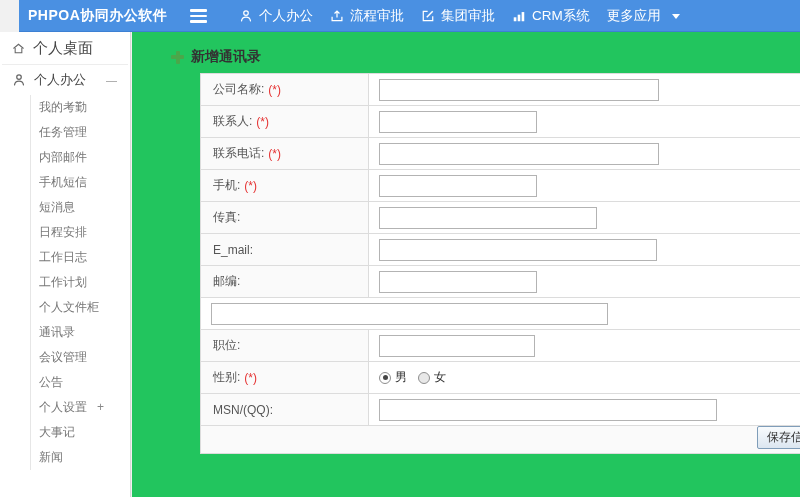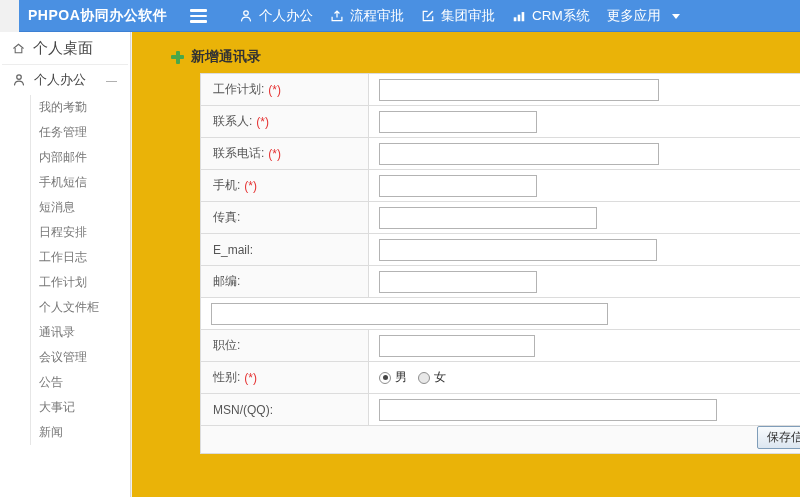--- a/index.html
+++ b/index.html
@@ -52,21 +52,21 @@
   .side-list { list-style: none; margin-left: 30px; border-left: 1px solid #e6e6e6; }
   .side-list li {
     height: 25px; line-height: 25px; padding-left: 8px;
     font-size: 12px; color: #777; white-space: nowrap; cursor: pointer;
   }
   .side-list li .item-toggle { margin-left: 10px; color: #888; font-size: 12px; }
 
   
   .content {
     position: absolute; left: 132px; top: 32px; width: 668px; height: 465px;
-    background: #eab308; overflow: hidden;
+    background: #22c55e; overflow: hidden;
   }
   .page-title {
     position: absolute; left: 39px; top: 16px;
     display: flex; align-items: center; gap: 7px;
     font-size: 14px; font-weight: bold; color: #333;
   }
   .plus-icon { position: relative; width: 13px; height: 13px; display: inline-block; }
   .plus-icon::before { content: ''; position: absolute; left: 0; top: 4.5px; width: 13px; height: 4px; background: #4aa74a; border-radius: 1px; }
   .plus-icon::after  { content: ''; position: absolute; left: 4.5px; top: 0; width: 4px; height: 13px; background: #4aa74a; border-radius: 1px; }
 
@@ -189,34 +189,35 @@
       <li><span>内部邮件</span></li>
       <li><span>手机短信</span></li>
       <li><span>短消息</span></li>
       <li><span>日程安排</span></li>
       <li><span>工作日志</span></li>
       <li><span>工作计划</span></li>
       <li><span>个人文件柜</span></li>
       <li><span>通讯录</span></li>
       <li><span>会议管理</span></li>
       <li><span>公告</span></li>
+      <li><span>个人设置</span><span class="item-toggle">+</span></li>
       <li><span>大事记</span></li>
       <li><span>新闻</span></li>
     </ul>
 </aside>
 
 <main class="content">
   <div class="page-title">
     <span class="plus-icon"></span>
     <span>新增通讯录</span>
   </div>
   <div class="form-table">
     <div class="form-row">
         <div class="cell label-cell">
-          <span>工作计划:</span>
+          <span>公司名称:</span>
           <span class="req">(*)</span>
         </div>
         <div class="cell field-cell">
           <input type="text" class="txt" style="width: 280px;">
         </div>
       </div>
       <div class="form-row">
         <div class="cell label-cell">
           <span>联系人:</span>
           <span class="req">(*)</span>

